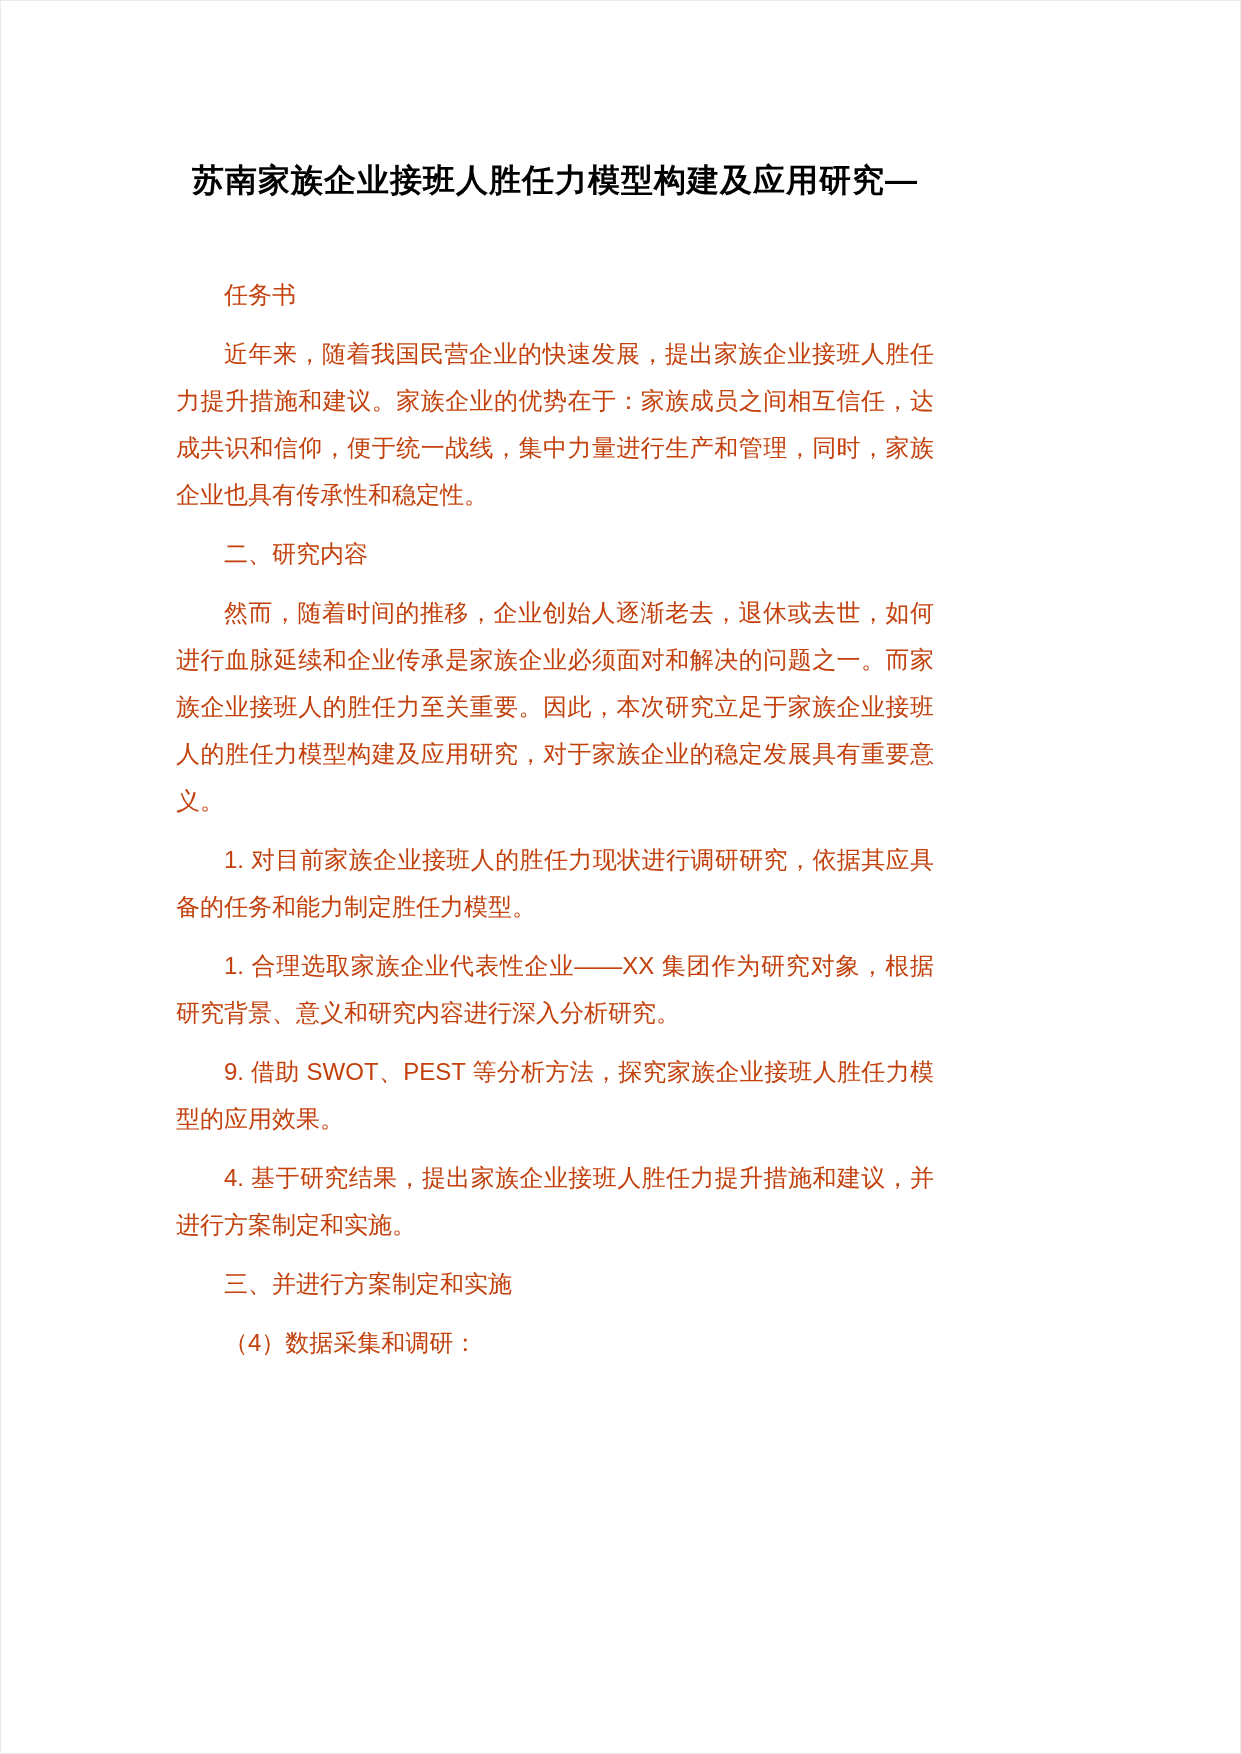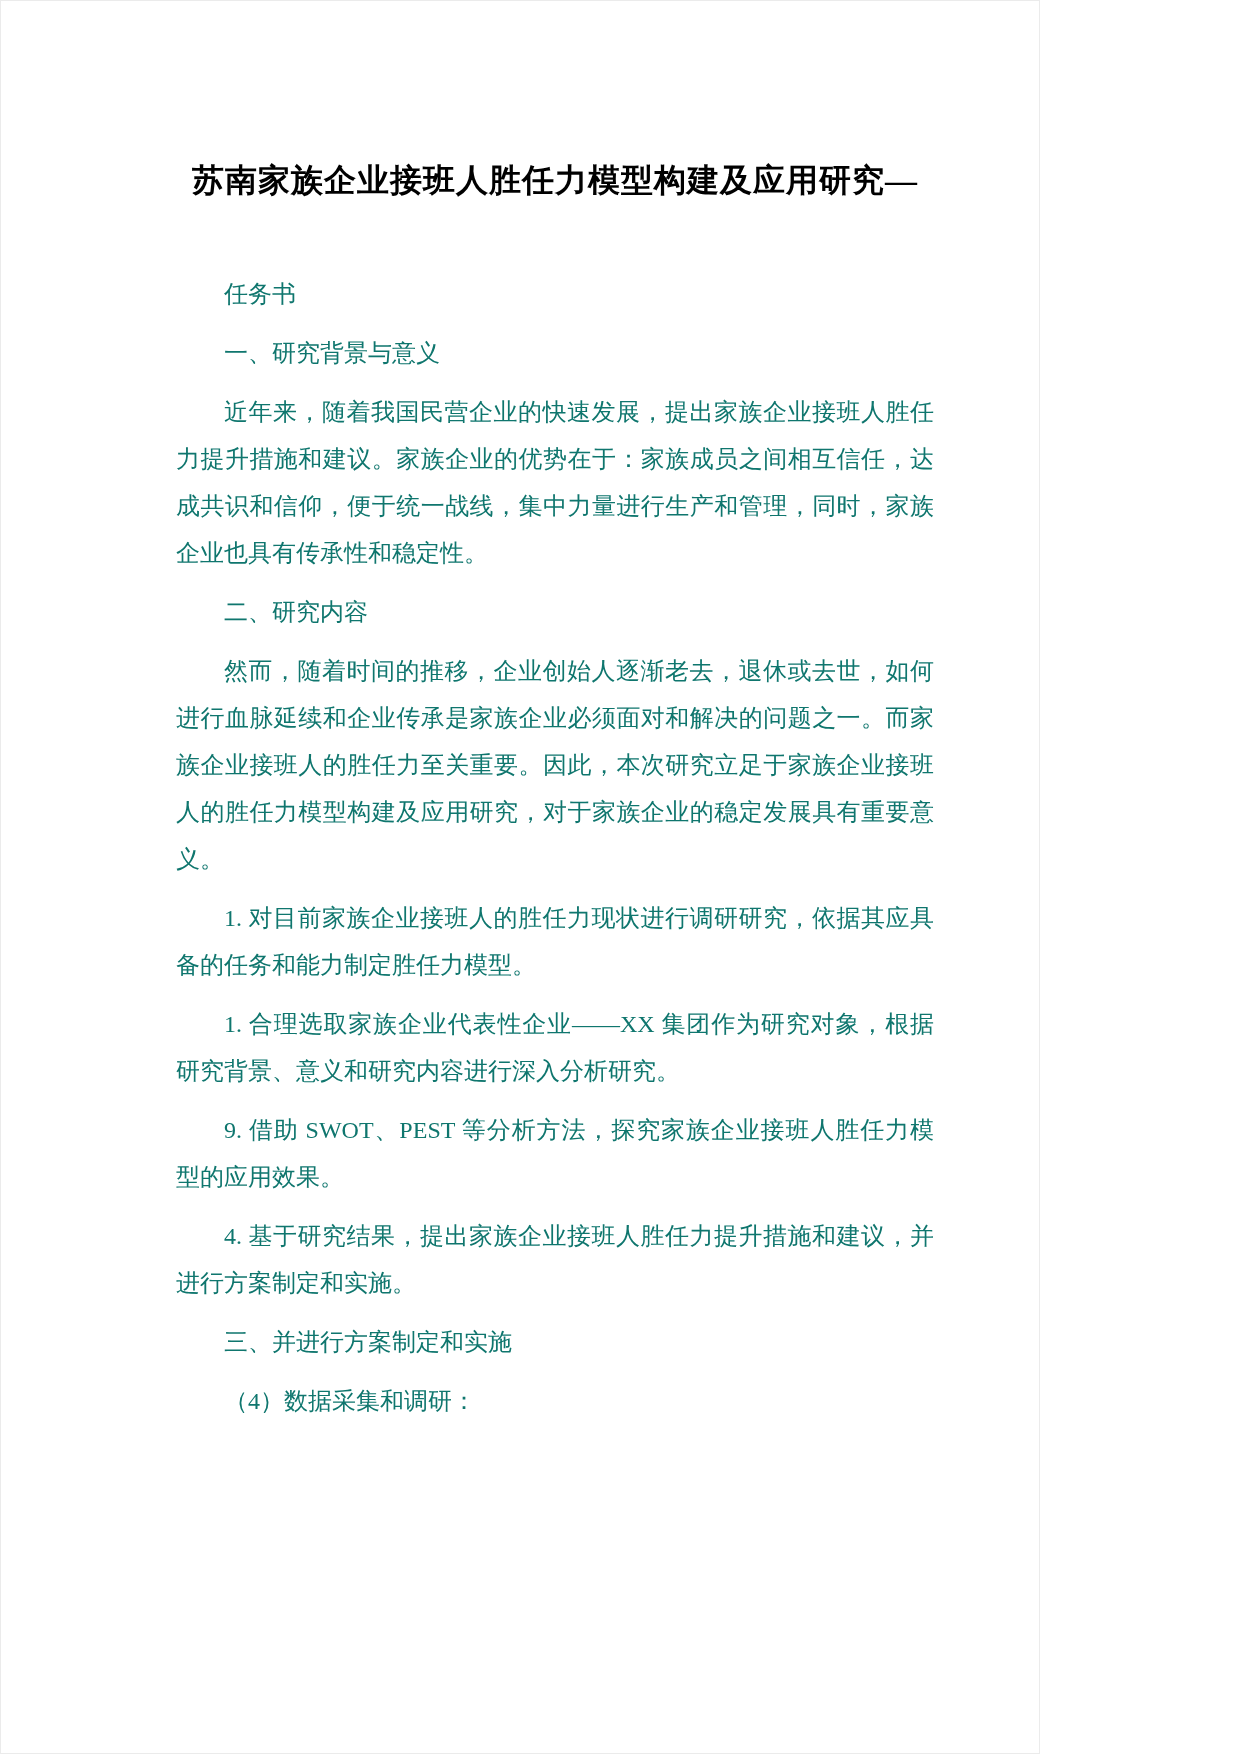--- a/index.html
+++ b/index.html
@@ -2,27 +2,27 @@
 <html><head>
 <meta charset="utf-8">
 <style>
   html, body {
     margin: 0;
     padding: 0;
     background: #ffffff;
   }
   .page {
     position: relative;
-    width: 1040px;
+    width: 1241px;
     height: 1754px;
     background: #ffffff;
     border: 1px solid #ebebeb;
     box-sizing: border-box;
     overflow: hidden;
-    font-family: Liberation Serif, serif;
+    font-family: Liberation Sans, sans-serif;
     color: #1a1a1a;
   }
   .content {
     position: absolute;
     left: 175px;
     top: 140px;
     width: 758px;
   }
   .doc-title {
     margin: 0 0 52px 0;
@@ -35,41 +35,40 @@
   }
   .doc-title .title-line {
     display: block;
   }
   .para {
     margin: 0 0 12px 0;
     font-size: 24px;
     line-height: 47px;
     text-align: justify;
     text-indent: 2em;
-    color: #0f766e;
+    color: #c2410c;
     font-weight: 500;
     word-break: break-all;
   }
   .para.heading {
     text-align: left;
   }
 </style>
 </head>
 <body>
 
 <div class="page">
   <div class="content">
 
     <h1 class="doc-title">
       <span class="title-line">苏南家族企业接班人胜任力模型构建及应用研究—</span>
     </h1>
 
     <p class="para heading">任务书</p>
 
-    <p class="para heading">一、研究背景与意义</p>
 
     <p class="para">近年来，随着我国民营企业的快速发展，提出家族企业接班人胜任力提升措施和建议。家族企业的优势在于：家族成员之间相互信任，达成共识和信仰，便于统一战线，集中力量进行生产和管理，同时，家族企业也具有传承性和稳定性。</p>
 
     <p class="para heading">二、研究内容</p>
 
     <p class="para">然而，随着时间的推移，企业创始人逐渐老去，退休或去世，如何进行血脉延续和企业传承是家族企业必须面对和解决的问题之一。而家族企业接班人的胜任力至关重要。因此，本次研究立足于家族企业接班人的胜任力模型构建及应用研究，对于家族企业的稳定发展具有重要意义。</p>
 
     <p class="para">1. 对目前家族企业接班人的胜任力现状进行调研研究，依据其应具备的任务和能力制定胜任力模型。</p>
 
     <p class="para">1. 合理选取家族企业代表性企业——XX 集团作为研究对象，根据研究背景、意义和研究内容进行深入分析研究。</p>

